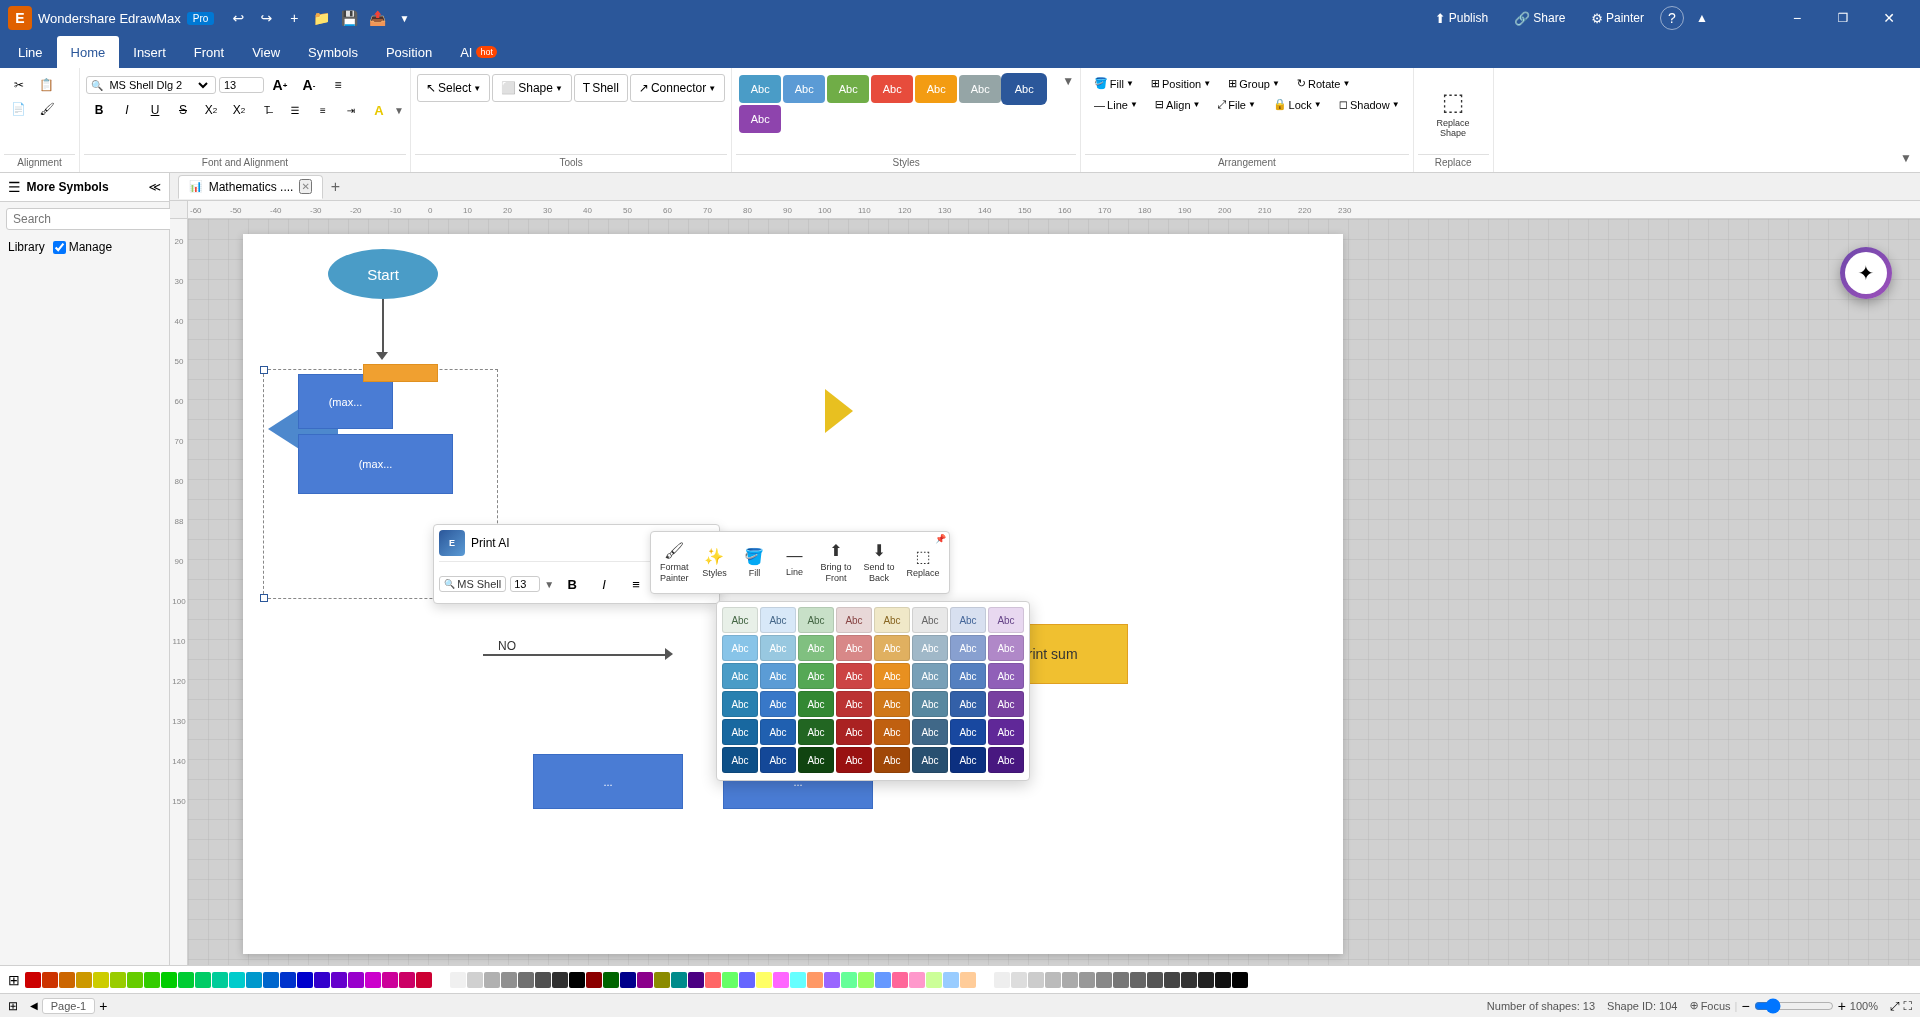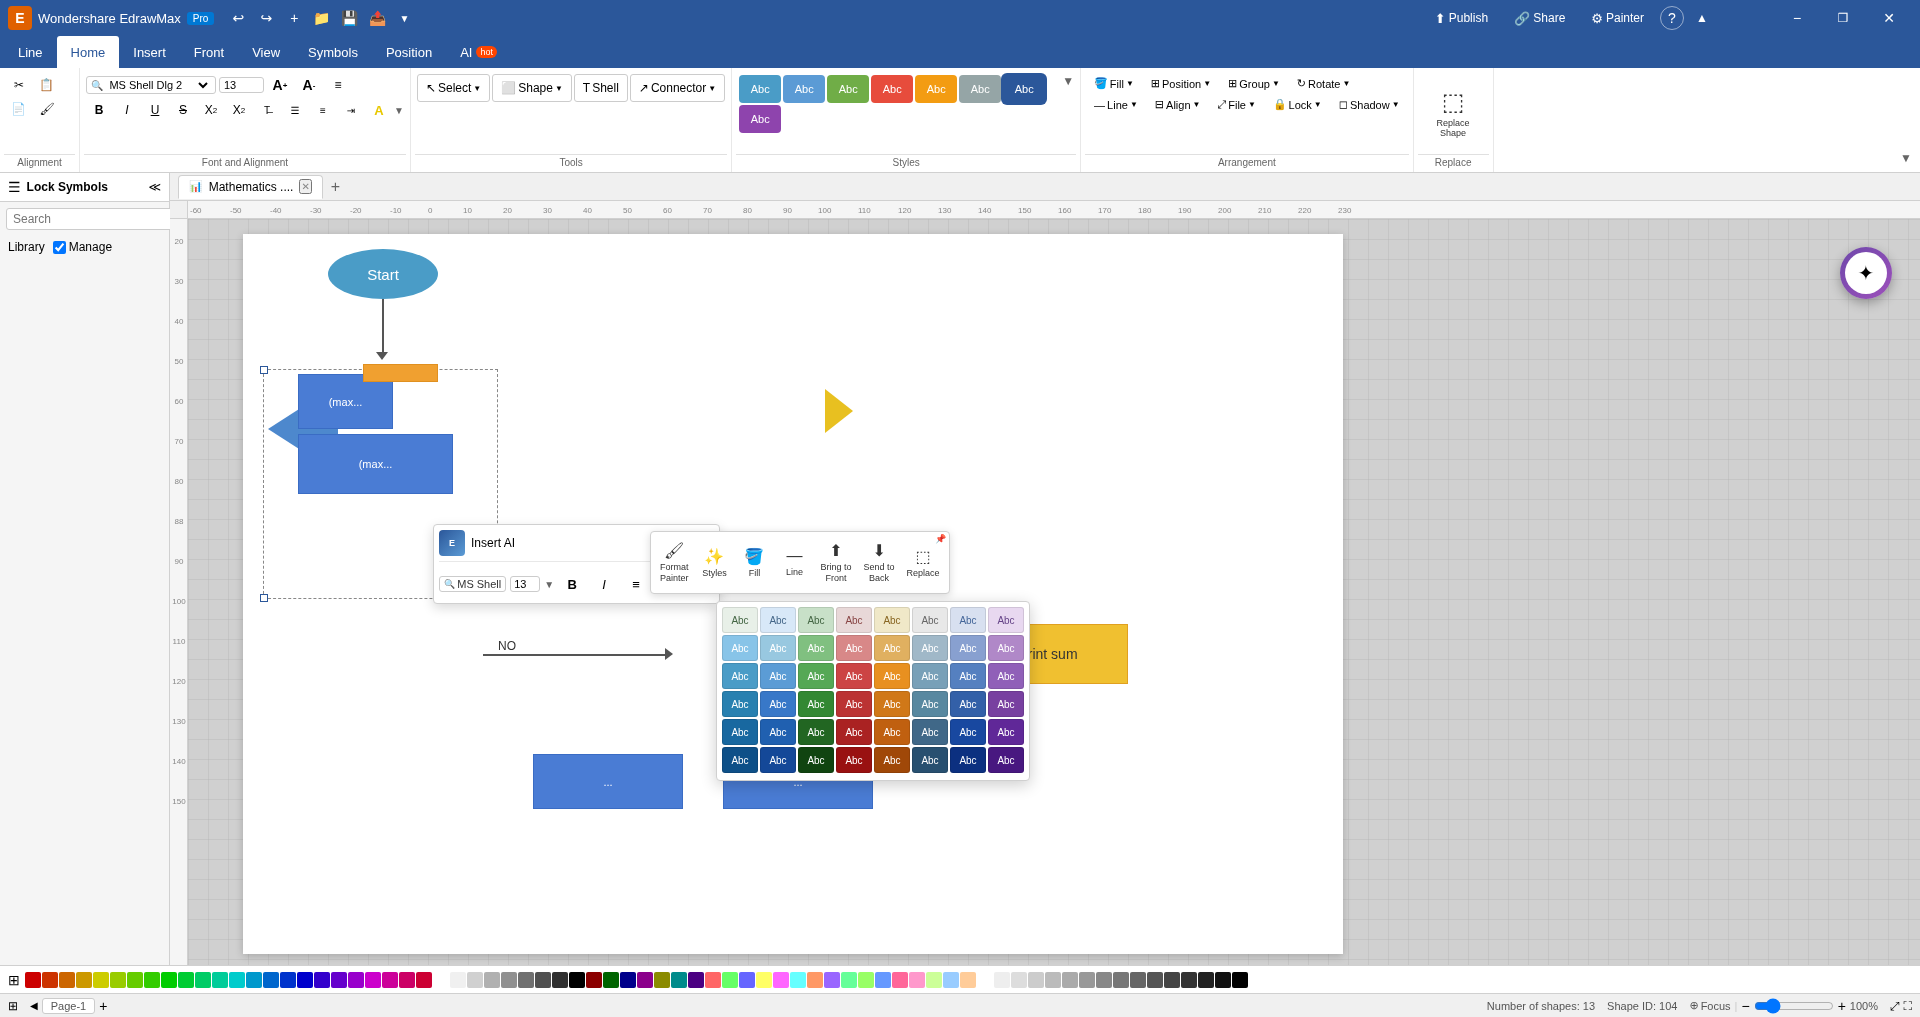--- a/index.html
+++ b/index.html
@@ -584,21 +584,21 @@
   <div style="display:flex;align-items:flex-end;padding:0 4px 4px;margin-left:auto;">
     <button style="background:transparent;border:none;cursor:pointer;font-size:12px;color:#666;width:20px;height:20px;">▼</button>
   </div>
 </div>
 
 <div id="main" style="display:flex;height:calc(1017px - 36px - 32px - 105px - 28px - 24px);position:relative;">
 
   <div id="left-panel">
     <div id="left-panel-header">
       <button style="background:transparent;border:none;cursor:pointer;font-size:14px;margin-right:2px;">☰</button>
-      <span style="font-size:12px;font-weight:600;">Lock Symbols</span>
+      <span style="font-size:12px;font-weight:600;">More Symbols</span>
       <button style="background:transparent;border:none;cursor:pointer;font-size:12px;margin-left:auto;">≪</button>
     </div>
     <div id="search-area">
       <input type="text" id="search-input" placeholder="Search" style="flex: 1 1 0%; border: 1px solid rgb(204, 204, 204); border-radius: 3px; padding: 3px 6px; font-size: 12px;">
       <button style="background:#2b579a;color:white;border:none;border-radius:3px;padding:3px 8px;cursor:pointer;font-size:12px;">Search</button>
     </div>
     <div id="library-row" style="display:flex;align-items:center;padding:4px 8px;gap:8px;font-size:12px;">
       <span>Library</span>
       <label style="display:flex;align-items:center;gap:3px;cursor:pointer;">
         <input type="checkbox" checked="" style="">
@@ -721,21 +721,21 @@
           <div style="position:absolute;top:460px;left:553px;width:2px;height:50px;background:#555;"></div>
           <div style="position:absolute;top:508px;left:547px;width:0;height:0;border-left:6px solid transparent;border-right:6px solid transparent;border-top:8px solid #555;"></div>
 
           <div style="position:absolute;top:520px;left:290px;width:150px;height:55px;background:#4a7cd4;border:1px solid #3a6cc4;display:flex;align-items:center;justify-content:center;color:white;font-size:11px;">...</div>
           <div style="position:absolute;top:520px;left:480px;width:150px;height:55px;background:#4a7cd4;border:1px solid #3a6cc4;display:flex;align-items:center;justify-content:center;color:white;font-size:11px;">...</div>
         </div>
 
         <div id="float-toolbar" style="position:absolute;top:305px;left:245px;background:white;border:1px solid #d0d0d0;border-radius:4px;box-shadow:0 4px 12px rgba(0,0,0,0.15);z-index:100;padding:5px;min-width:220px;">
           <div style="display:flex;align-items:center;gap:6px;padding-bottom:5px;border-bottom:1px solid #e8e8e8;">
             <div style="width:26px;height:26px;background:linear-gradient(135deg,#2b579a,#5b9bd5);border-radius:4px;display:flex;align-items:center;justify-content:center;color:white;font-size:9px;font-weight:bold;">E</div>
-            <span style="font-size:12px;font-weight:500;">Insert AI</span>
+            <span style="font-size:12px;font-weight:500;">Print AI</span>
             <span style="margin-left:auto;font-size:11px;color:#888;cursor:pointer;">📌</span>
           </div>
           <div style="display:flex;align-items:center;gap:4px;padding-top:4px;">
             <div style="display:flex;align-items:center;border:1px solid #ccc;border-radius:3px;padding:1px 4px;font-size:11px;color:#333;">
               <span style="font-size:9px;margin-right:2px;">🔍</span>
               <span>MS Shell</span>
             </div>
             <input type="text" value="13" style="width: 30px; border: 1px solid rgb(204, 204, 204); border-radius: 3px; padding: 1px 3px; font-size: 11px;">
             <button style="background:transparent;border:none;cursor:pointer;font-size:10px;color:#666;">▼</button>
             <button class="ft-btn" style="font-weight:bold;">B</button>

